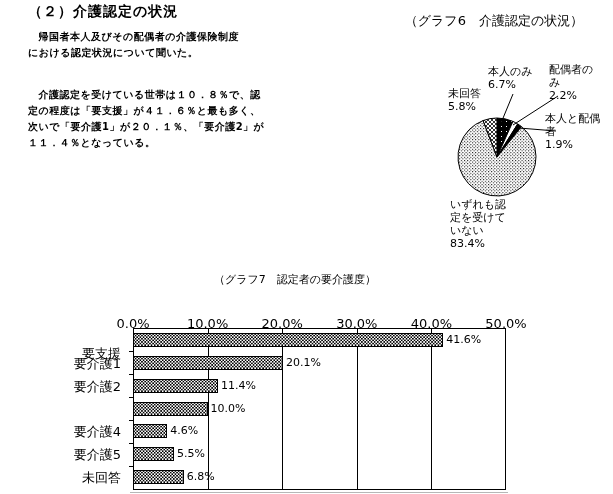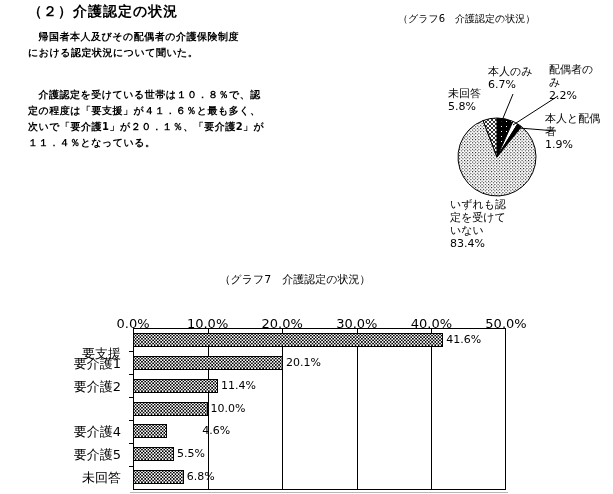--- a/index.html
+++ b/index.html
@@ -4,21 +4,21 @@
 <style>
   html,body{margin:0;padding:0;}
   body{font-family:"DejaVu Sans","Liberation Sans",sans-serif;color:#000;background:#fff;}
   .page{position:relative;width:613px;height:494px;background:#fff;overflow:hidden;}
   .abs{position:absolute;}
   .pre{white-space:pre-line;}
   .section-title{left:28px;top:3px;font-size:14px;letter-spacing:1px;font-weight:bold;}
   .para{left:28px;font-size:10px;line-height:16px;letter-spacing:0.5px;font-weight:bold;}
   .para1{top:29px;}
   .para2{top:87px;}
-  .pie-title{left:398px;top:12px;width:192px;text-align:left;font-size:10px;}
+  .pie-title{left:398px;top:12px;width:192px;text-align:center;font-size:13px;}
   .bar-title{left:170px;top:272px;width:250px;text-align:center;font-size:11px;}
   .callout{font-size:11px;line-height:13px;text-align:left;}
   .co-honnin{left:488px;top:65px;width:60px;}
   .co-haigu{left:549px;top:63px;width:60px;}
   .co-both{left:545px;top:112px;width:70px;}
   .co-izure{left:450px;top:198px;width:76px;}
   .co-mukaito{left:448px;top:87px;width:56px;}
   .plot-frame{left:133px;top:328px;width:373px;height:162px;border:1px solid #000;box-sizing:border-box;}
   .gridline{width:1px;background:#000;}
   .xtick{font-size:13px;text-align:center;width:60px;top:316px;}
@@ -83,21 +83,21 @@
   <div class="abs callout pre co-both">本人と配偶
 者
 1.9%</div>
   <div class="abs callout pre co-izure">いずれも認
 定を受けて
 いない
 83.4%</div>
   <div class="abs callout pre co-mukaito">未回答
 5.8%</div>
 
-  <div class="abs bar-title">（グラフ7　介護認定の状況）</div>
+  <div class="abs bar-title">（グラフ7　認定者の要介護度）</div>
 
   <div id="bar-chart" class="abs" style="left:0;top:0;width:613px;height:494px;">
       <div class="abs plot-frame"></div>
       <div class="abs gridline" style="left: 207.6px; top: 329px; height: 160px;"></div>
       <div class="abs gridline" style="left: 282.2px; top: 329px; height: 160px;"></div>
       <div class="abs gridline" style="left: 356.8px; top: 329px; height: 160px;"></div>
       <div class="abs gridline" style="left: 431.4px; top: 329px; height: 160px;"></div>
       <div class="abs xtick" style="left: 103px;">0.0%</div>
       <div class="abs xtick" style="left: 177.6px;">10.0%</div>
       <div class="abs xtick" style="left: 252.2px;">20.0%</div>
@@ -113,21 +113,21 @@
       <div class="abs axis-tick" style="top: 351.357px;"></div>
       <div class="abs cat-label" style="top: 377.714px;">要介護2</div>
       <div class="abs bar" style="left: 133px; top: 378.714px; width: 85.044px; height: 14px;"></div>
       <div class="abs val-label" style="left: 221.044px; top: 378.714px;">11.4%</div>
       <div class="abs axis-tick" style="top: 374.214px;"></div>
       <div class="abs bar" style="left: 133px; top: 401.571px; width: 74.6px; height: 14px;"></div>
       <div class="abs val-label" style="left: 210.6px; top: 401.571px;">10.0%</div>
       <div class="abs axis-tick" style="top: 397.071px;"></div>
       <div class="abs cat-label" style="top: 423.429px;">要介護4</div>
       <div class="abs bar" style="left: 133px; top: 424.429px; width: 34.316px; height: 14px;"></div>
-      <div class="abs val-label" style="left: 170.316px; top: 424.429px; margin-left: 32px;">4.6%</div>
+      <div class="abs val-label" style="left: 170.316px; top: 424.429px;">4.6%</div>
       <div class="abs axis-tick" style="top: 419.929px;"></div>
       <div class="abs cat-label" style="top: 446.286px;">要介護5</div>
       <div class="abs bar" style="left: 133px; top: 447.286px; width: 41.03px; height: 14px;"></div>
       <div class="abs val-label" style="left: 177.03px; top: 447.286px;">5.5%</div>
       <div class="abs axis-tick" style="top: 442.786px;"></div>
       <div class="abs cat-label" style="top: 469.143px;">未回答</div>
       <div class="abs bar" style="left: 133px; top: 470.143px; width: 50.728px; height: 14px;"></div>
       <div class="abs val-label" style="left: 186.728px; top: 470.143px;">6.8%</div>
       <div class="abs axis-tick" style="top: 465.643px;"></div>
     </div>

